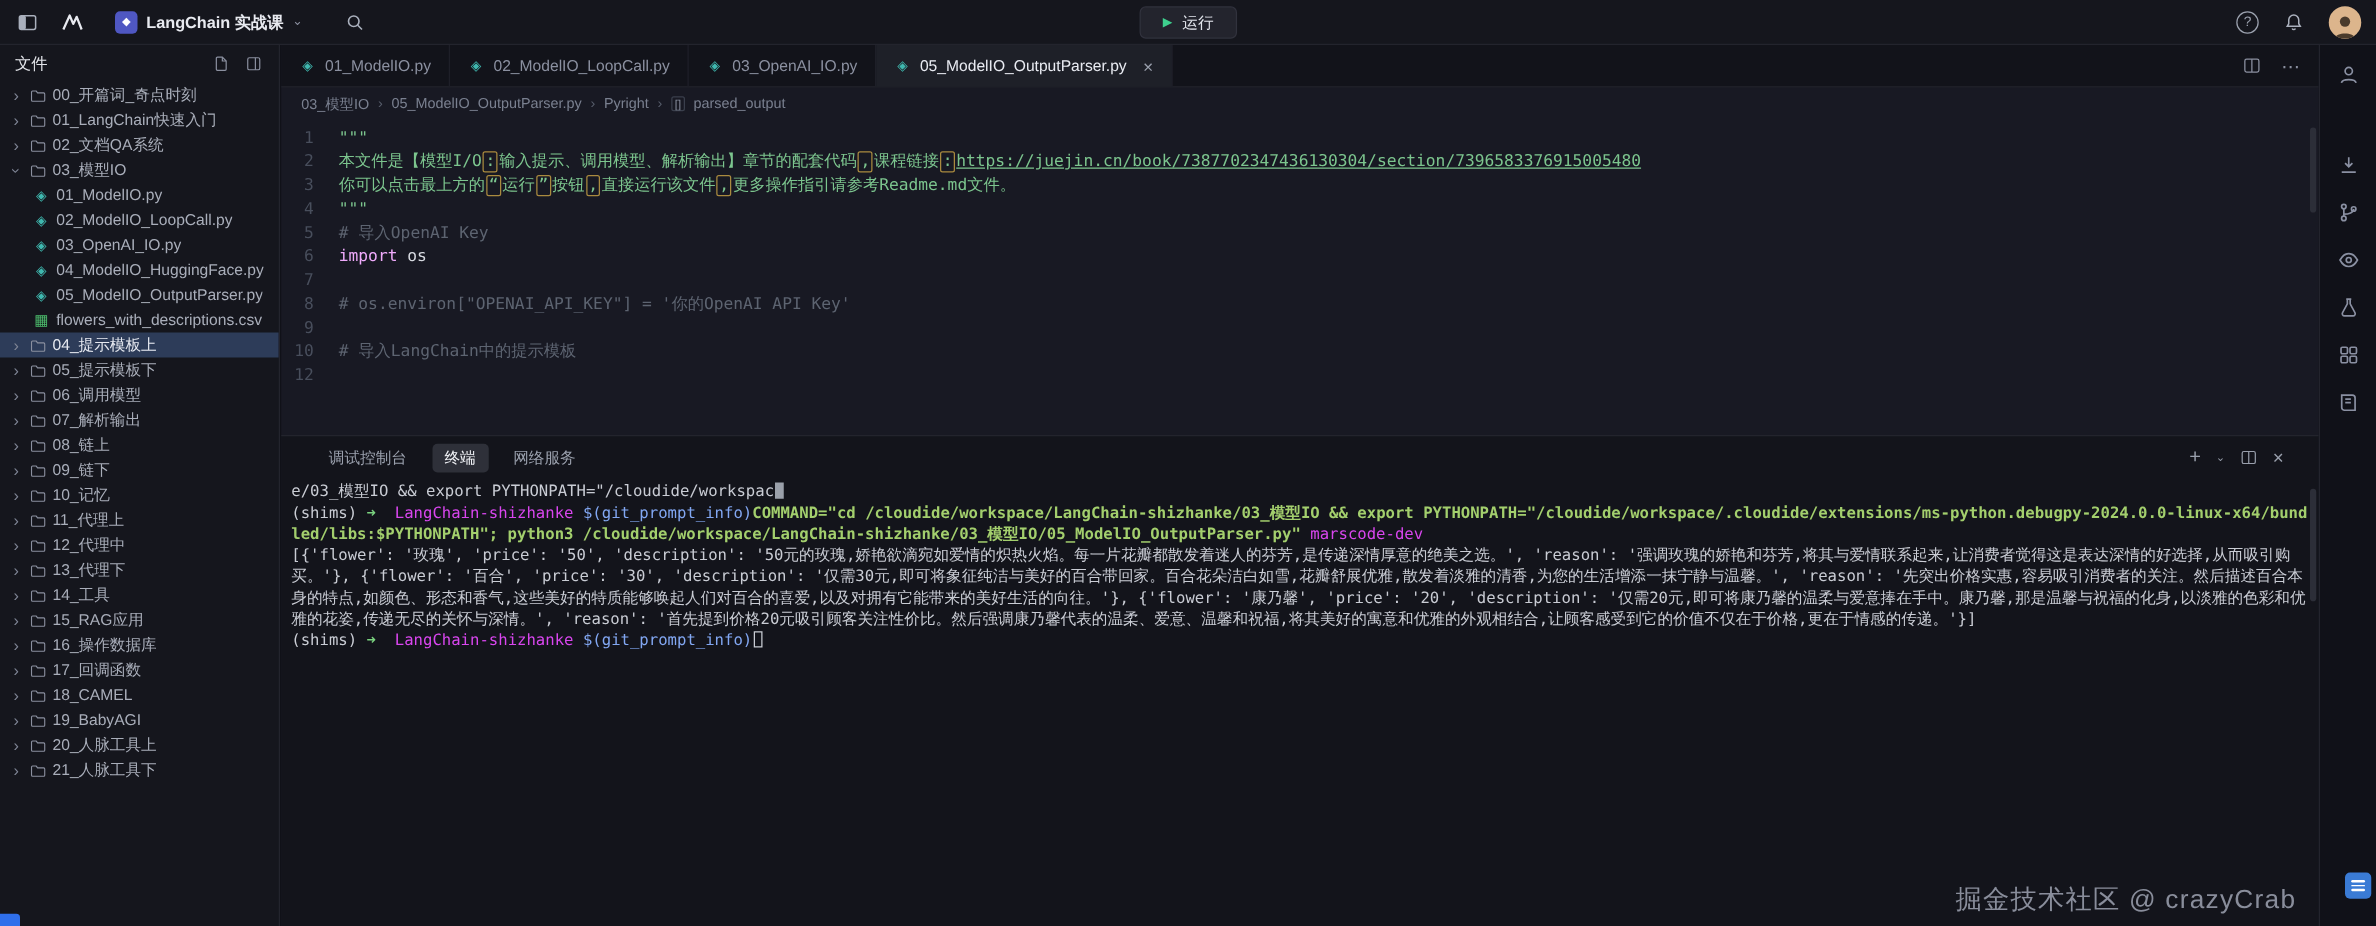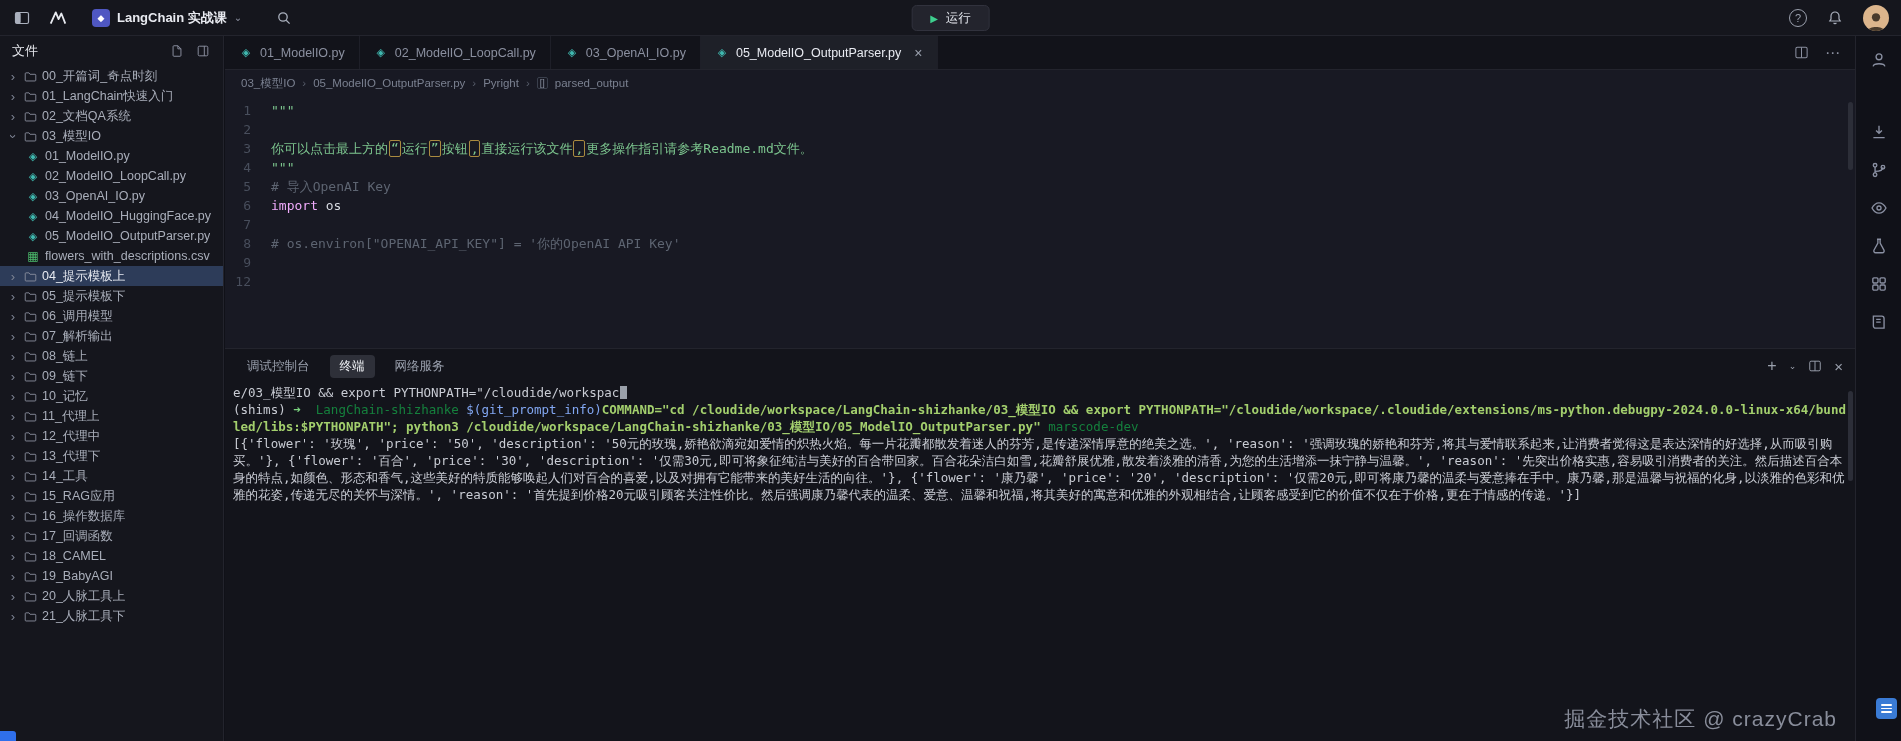--- a/index.html
+++ b/index.html
@@ -60,33 +60,33 @@
   .tok-str{color:#7cc58e}
   .tok-strbox{color:#7cc58e;border:1px solid #a98a3f;border-radius:2px;padding:0 1px;margin:0 1px}
   .tok-url{color:#7cc58e;text-decoration:underline}
   .tok-comment{color:#5d6471}
   .tok-kw{color:#f0abfc}
   .tok-plain{color:#d6d9e0}
   .code-vscroll{position:absolute;right:2px;top:6px;width:5px;height:68px;background:#2c2e38;border-radius:3px}
 
   
   .panel{flex:1;border-top:1px solid #23242d;background:#13141b;display:flex;flex-direction:column;position:relative}
-  .panel-header{height:34px;display:flex;align-items:center;padding:0 12px;gap:22px;flex:none}
+  .panel-header{height:34px;display:flex;align-items:center;padding:0 28px;gap:22px;flex:none}
   .ptab{font-size:12.5px;color:#9aa0ad;padding:3px 10px;border-radius:4px;cursor:pointer;white-space:nowrap}
   .ptab.active{background:#2e3039;color:#f0f2f6}
   .panel-actions{margin-left:auto;display:flex;align-items:center;gap:12px;color:#9aa0ad}
   .pa-plus{font-size:16px;cursor:pointer}
   .pa-chev{font-size:9px;cursor:pointer}
   .pa-close{font-size:15px;cursor:pointer}
   .terminal{flex:1;padding:1px 8px;font-family:"DejaVu Sans Mono","Liberation Mono",monospace;
     font-size:12.5px;line-height:17px;color:#c9ccd4;overflow:hidden}
   .tline{white-space:pre-wrap;word-break:break-all}
   .t-plain{color:#c9ccd4}
   .t-green{color:#7ad27f}
-  .t-cyan{color:#15803d}
+  .t-cyan{color:#d946ef}
   .t-blue{color:#82a7f2}
   .t-cmd{color:#a3cf6d;font-weight:bold}
   .tcursor{display:inline-block;width:7px;height:13px;vertical-align:-2px;margin-left:1px}
   .tcursor.dim{background:#9aa0aa}
   .tcursor.hollow{border:1px solid #c9ccd4}
   .term-vscroll{position:absolute;right:2px;top:42px;width:5px;height:90px;background:#2c2e38;border-radius:3px}
 
   
   .rightbar{position:absolute;top:36px;right:0;width:46px;bottom:0;background:#101118;border-left:1px solid #23242d;
     display:flex;flex-direction:column;align-items:center;padding-top:14px;gap:18px}
@@ -442,20 +442,21 @@
       </div>
 
     <div class="code">
       <div id="code-lines">
           <div class="cline">
             <span class="lnum">1</span>
             <span class="lcontent"><span class="tok-str">"""</span></span>
           </div>
           <div class="cline">
             <span class="lnum">2</span>
+            <span class="lcontent"><span class="tok-str">本文件是【模型I/O</span><span class="tok-strbox">:</span><span class="tok-str">输入提示、调用模型、解析输出】章节的配套代码</span><span class="tok-strbox">,</span><span class="tok-str">课程链接</span><span class="tok-strbox">:</span><span class="tok-url">https://juejin.cn/book/7387702347436130304/section/7396583376915005480</span></span>
           </div>
           <div class="cline">
             <span class="lnum">3</span>
             <span class="lcontent"><span class="tok-str">你可以点击最上方的</span><span class="tok-strbox">“</span><span class="tok-str">运行</span><span class="tok-strbox">”</span><span class="tok-str">按钮</span><span class="tok-strbox">,</span><span class="tok-str">直接运行该文件</span><span class="tok-strbox">,</span><span class="tok-str">更多操作指引请参考Readme.md文件。</span></span>
           </div>
           <div class="cline">
             <span class="lnum">4</span>
             <span class="lcontent"><span class="tok-str">"""</span></span>
           </div>
           <div class="cline">
@@ -470,20 +471,24 @@
             <span class="lnum">7</span>
             <span class="lcontent"></span>
           </div>
           <div class="cline">
             <span class="lnum">8</span>
             <span class="lcontent"><span class="tok-comment"># os.environ["OPENAI_API_KEY"] = '你的OpenAI API Key'</span></span>
           </div>
           <div class="cline">
             <span class="lnum">9</span>
             <span class="lcontent"></span>
+          </div>
+          <div class="cline">
+            <span class="lnum">10</span>
+            <span class="lcontent"><span class="tok-comment"># 导入LangChain中的提示模板</span></span>
           </div>
           <div class="cline">
             <span class="lnum">12</span>
             <span class="lcontent"></span>
           </div>
         </div>
       <div class="code-vscroll"></div>
     </div>
 
     <div class="panel">
@@ -502,20 +507,21 @@
                 <path d="M8 2.5v11" stroke="#9aa0ad" stroke-width="1.1"></path>
               </svg>
           </span>
           <span class="pa-close">×</span>
         </div>
       </div>
       <div class="terminal" id="terminal">
           <div class="tline"><span class="t-plain">e/03_模型IO &amp;&amp; export PYTHONPATH="/cloudide/workspac</span><span class="tcursor dim"></span></div>
           <div class="tline"><span class="t-plain">(shims) </span><span class="t-green">➜</span><span class="t-plain">  </span><span class="t-cyan">LangChain-shizhanke </span><span class="t-blue">$(git_prompt_info)</span><span class="t-cmd">COMMAND="cd /cloudide/workspace/LangChain-shizhanke/03_模型IO &amp;&amp; export PYTHONPATH="/cloudide/workspace/.cloudide/extensions/ms-python.debugpy-2024.0.0-linux-x64/bundled/libs:$PYTHONPATH"; python3 /cloudide/workspace/LangChain-shizhanke/03_模型IO/05_ModelIO_OutputParser.py" </span><span class="t-cyan">marscode-dev</span></div>
           <div class="tline"><span class="t-plain">[{'flower': '玫瑰', 'price': '50', 'description': '50元的玫瑰,娇艳欲滴宛如爱情的炽热火焰。每一片花瓣都散发着迷人的芬芳,是传递深情厚意的绝美之选。', 'reason': '强调玫瑰的娇艳和芬芳,将其与爱情联系起来,让消费者觉得这是表达深情的好选择,从而吸引购买。'}, {'flower': '百合', 'price': '30', 'description': '仅需30元,即可将象征纯洁与美好的百合带回家。百合花朵洁白如雪,花瓣舒展优雅,散发着淡雅的清香,为您的生活增添一抹宁静与温馨。', 'reason': '先突出价格实惠,容易吸引消费者的关注。然后描述百合本身的特点,如颜色、形态和香气,这些美好的特质能够唤起人们对百合的喜爱,以及对拥有它能带来的美好生活的向往。'}, {'flower': '康乃馨', 'price': '20', 'description': '仅需20元,即可将康乃馨的温柔与爱意捧在手中。康乃馨,那是温馨与祝福的化身,以淡雅的色彩和优雅的花姿,传递无尽的关怀与深情。', 'reason': '首先提到价格20元吸引顾客关注性价比。然后强调康乃馨代表的温柔、爱意、温馨和祝福,将其美好的寓意和优雅的外观相结合,让顾客感受到它的价值不仅在于价格,更在于情感的传递。'}]</span></div>
+          <div class="tline"><span class="t-plain">(shims) </span><span class="t-green">➜</span><span class="t-plain">  </span><span class="t-cyan">LangChain-shizhanke </span><span class="t-blue">$(git_prompt_info)</span><span class="tcursor hollow"></span></div>
         </div>
       <div class="term-vscroll"></div>
     </div>
   </section>
 
   <aside class="rightbar">
     <span class="rb-icon">
       <svg width="18" height="18" viewBox="0 0 16 16" fill="none" stroke="#8a90a2" stroke-width="1.2">
           <circle cx="8" cy="5.2" r="2.6"></circle>
           <path d="M2.8 13.6c.6-3 9.8-3 10.4 0"></path>

